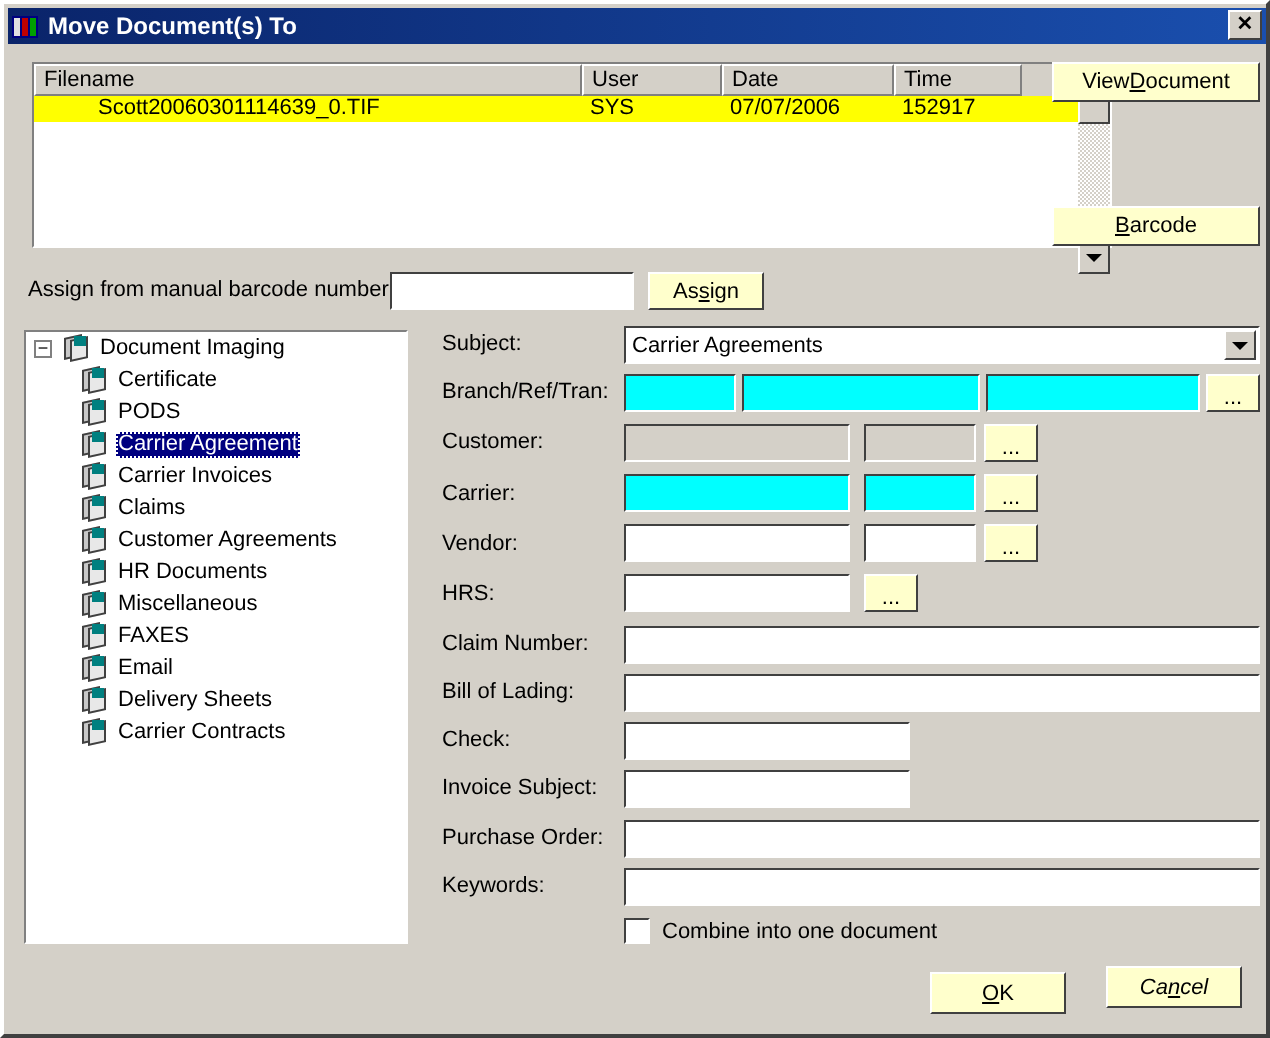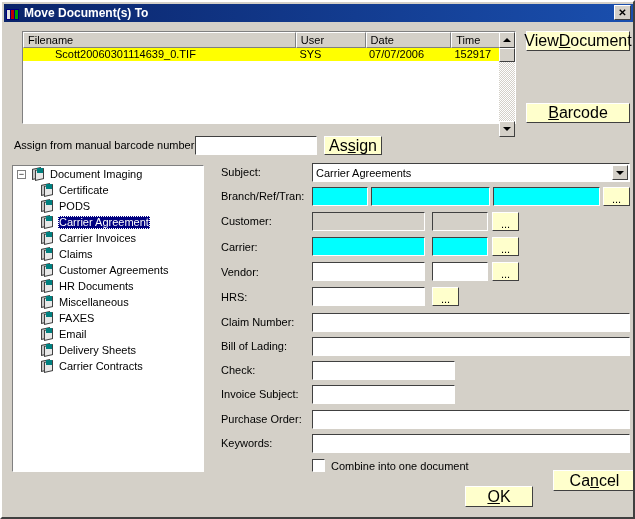--- a/index.html
+++ b/index.html
@@ -27,21 +27,21 @@
     position:absolute;right:2px;top:1px;width:17px;height:15px;
     background:#d4d0c8;
     border-top:1px solid #ffffff;border-left:1px solid #ffffff;
     border-right:1px solid #404040;border-bottom:1px solid #404040;
     display:flex;align-items:center;justify-content:center;
     font-size:10px;font-weight:bold;color:#000;line-height:1;
     font-family:"Liberation Sans",sans-serif;cursor:pointer;box-sizing:border-box;
   }
   
   #filelist{
-    position:absolute;left:20px;top:29px;width:494px;height:93px;
+    position:absolute;left:14px;top:29px;width:540px;height:93px;
     background:#ffffff;
     border-top:1px solid #808080;border-left:1px solid #808080;
     border-right:1px solid #ffffff;border-bottom:1px solid #ffffff;
     box-sizing:border-box;
   }
   #list-head{display:flex;height:16px;background:#d4d0c8;box-sizing:border-box;}
   .col-head{
     background:#d4d0c8;height:16px;box-sizing:border-box;
     border-top:1px solid #ffffff;border-left:1px solid #ffffff;
     border-right:1px solid #808080;border-bottom:1px solid #808080;
@@ -82,30 +82,30 @@
     box-sizing:border-box;cursor:pointer;
   }
   .arrow{width:0;height:0;border-left:4px solid transparent;border-right:4px solid transparent;}
   .arrow.up{border-bottom:4px solid #000;}
   .arrow.down{border-top:4px solid #000;}
   
   .ybtn{
     position:absolute;background:#ffffcc;
     border-top:1px solid #ffffff;border-left:1px solid #ffffff;
     border-right:1px solid #404040;border-bottom:1px solid #404040;
-    box-sizing:border-box;font-size:16px;color:#000;cursor:pointer;
+    box-sizing:border-box;font-size:11px;color:#000;cursor:pointer;
     font-family:"Liberation Sans",sans-serif;
     display:flex;align-items:center;justify-content:center;white-space:nowrap;
   }
   .acc{text-decoration:underline;}
   #view-doc{left:524px;top:29px;width:104px;height:20px;}
   #barcode-btn{left:524px;top:101px;width:104px;height:20px;}
   #assign-btn{left:322px;top:134px;width:58px;height:19px;}
   #ok-btn{left:463px;top:484px;width:68px;height:21px;}
-  #cancel-btn{left:551px;top:468px;width:83px;height:21px;}
+  #cancel-btn{left:551px;top:481px;width:68px;height:21px;font-style:italic;}
   
   #assign-label{
     position:absolute;left:12px;top:137px;font-size:11px;color:#000;
     font-family:"Liberation Sans",sans-serif;white-space:nowrap;
   }
   #assign-input{
     position:absolute;left:193px;top:134px;width:122px;height:19px;background:#ffffff;
     border-top:1px solid #404040;border-left:1px solid #404040;
     border-right:1px solid #ffffff;border-bottom:1px solid #ffffff;
     box-sizing:border-box;font-size:11px;padding:2px 0 0 3px;color:#000;

